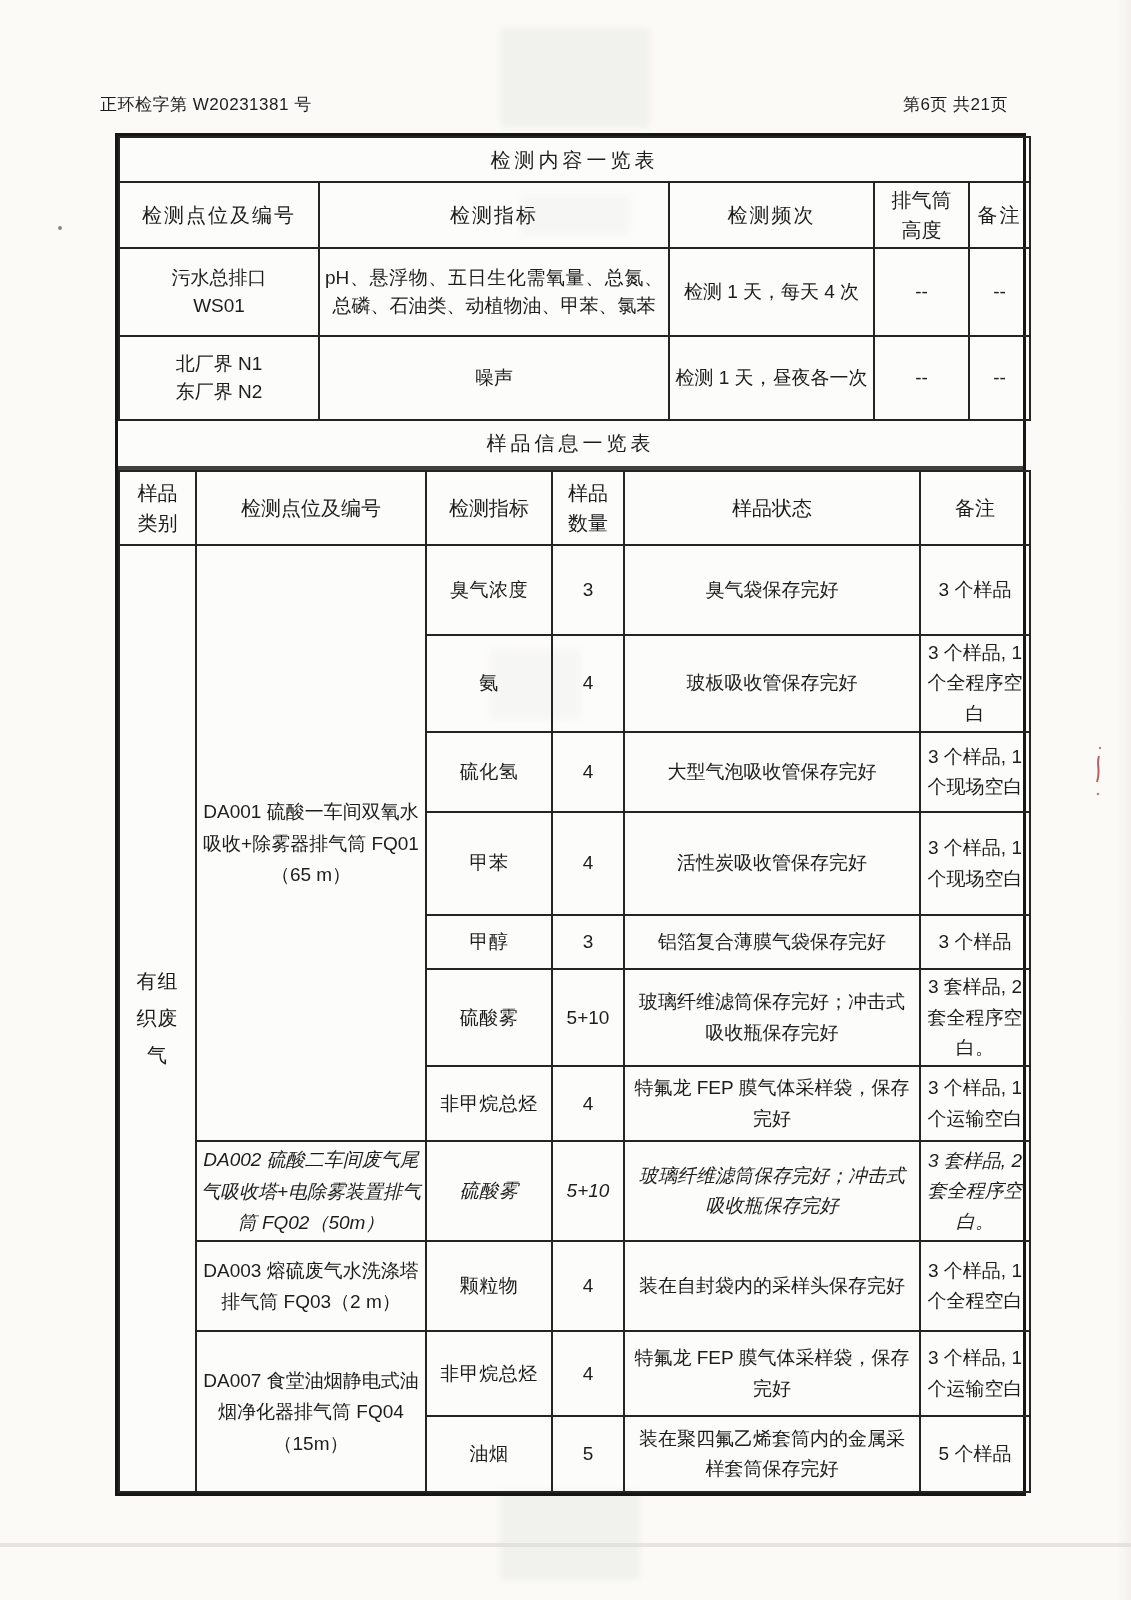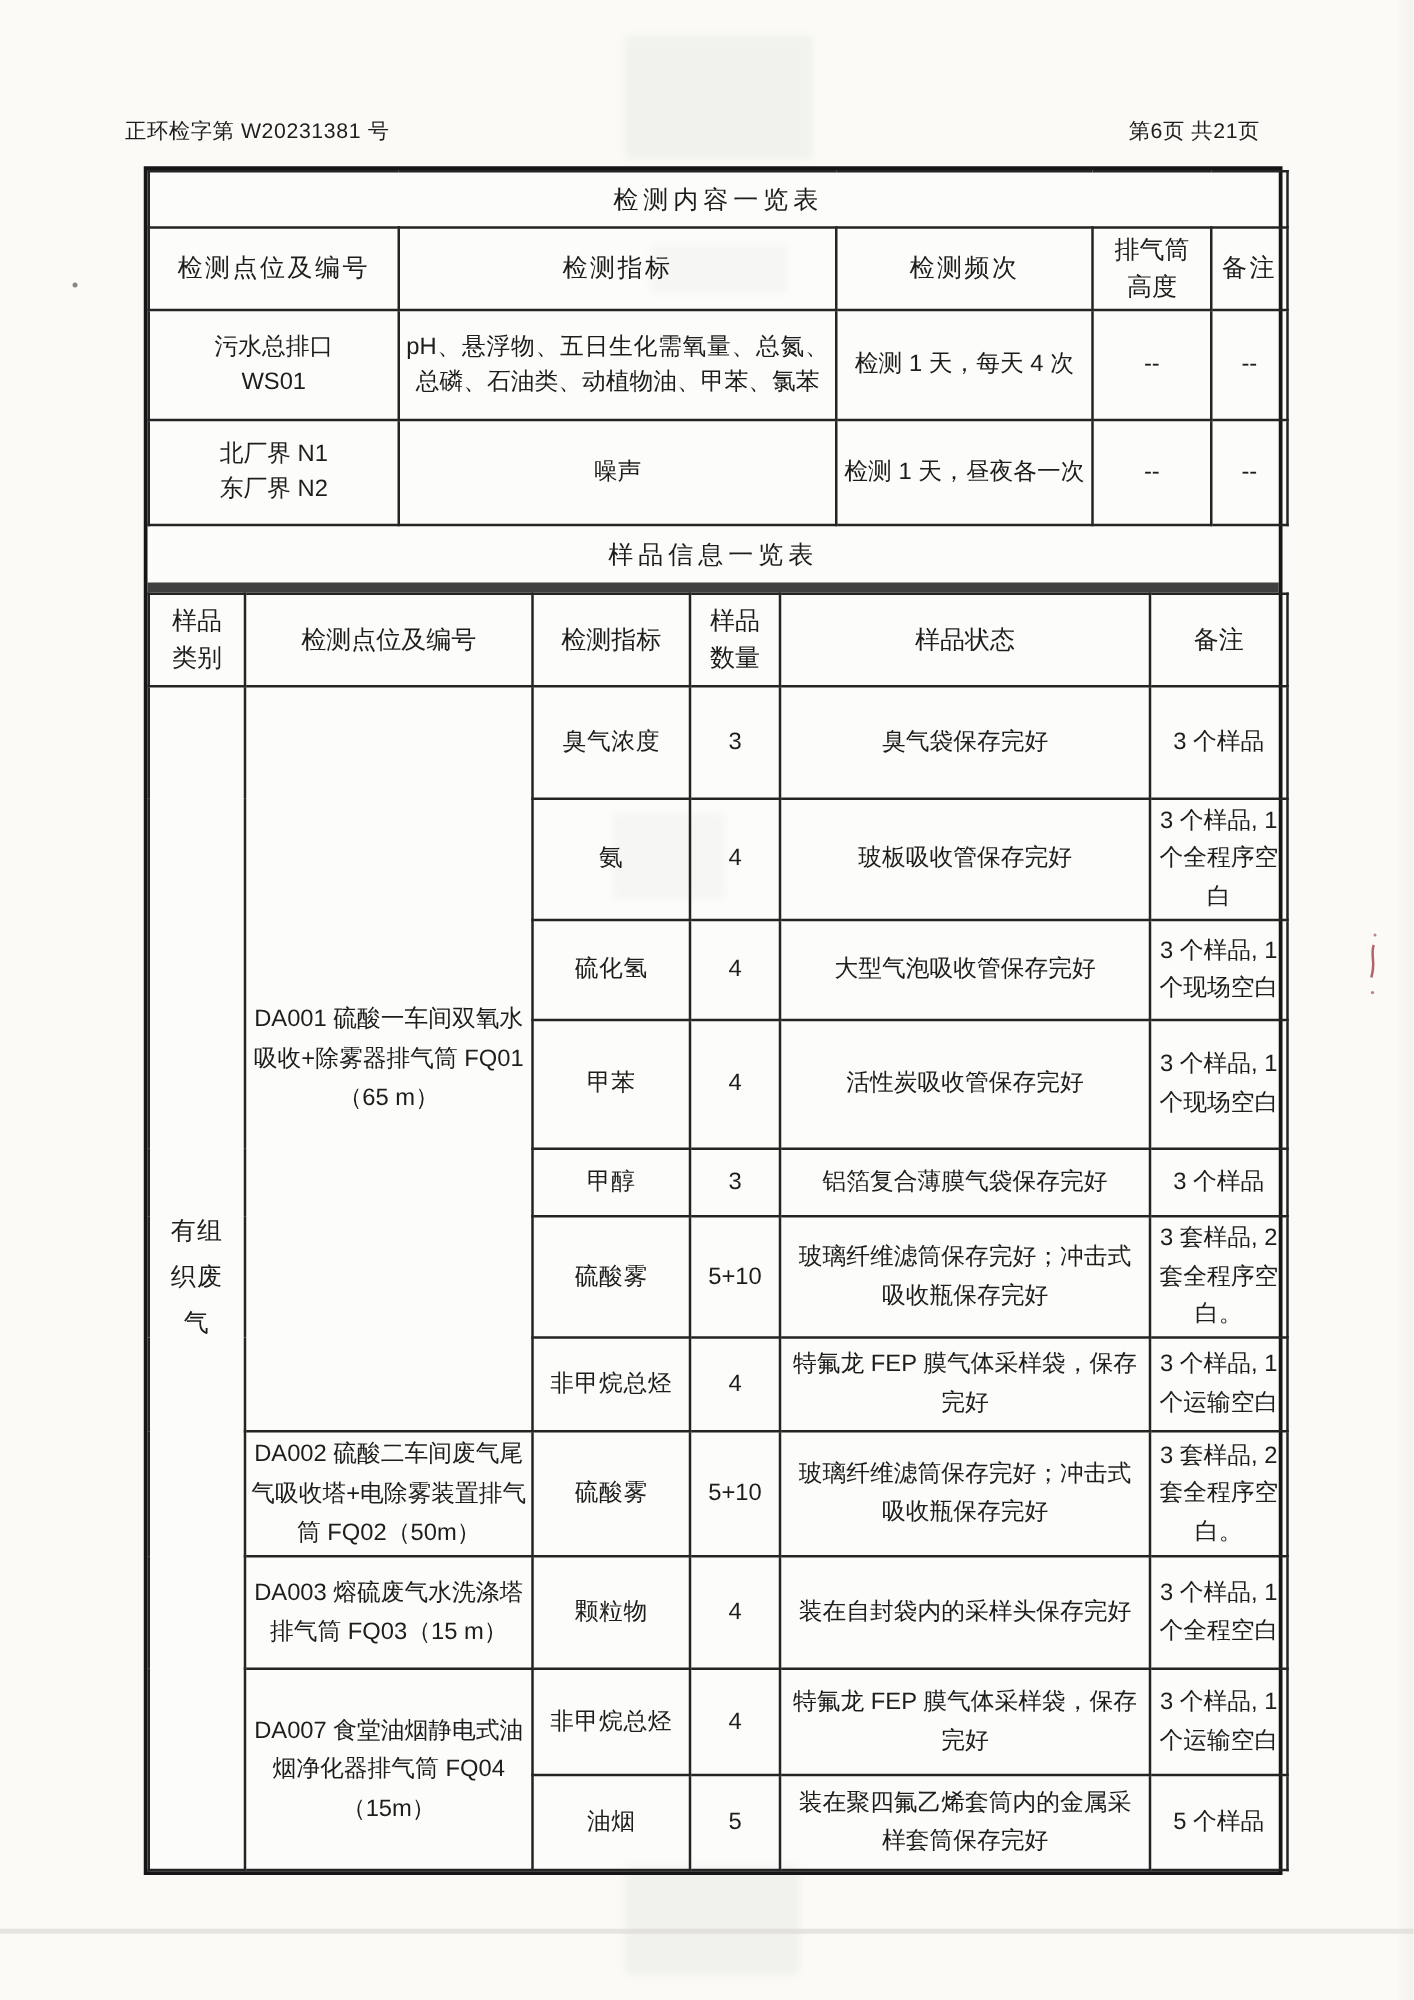--- a/index.html
+++ b/index.html
@@ -27,21 +27,21 @@
     border:3px solid #161616; background:rgba(255,255,255,.4); }
 
   table { border-collapse:collapse; width:100%; table-layout:fixed; }
   td,th { border:2px solid #242424; font-weight:normal; text-align:center;
     vertical-align:middle; font-size:19px; line-height:1.5; padding:2px 5px;
     overflow:hidden; }
   .table-title { font-size:20px; letter-spacing:4px; height:45px; }
   .pre { white-space:pre-line; }
   .head-cell { font-size:20px; letter-spacing:2px; }
   .indicators-cell { text-align:justify; text-align-last:center; font-size:19px; }
-  .section-title { border-bottom:8px solid #404040; text-align:center;
+  .section-title { border-bottom:4px solid #404040; text-align:center;
     font-size:20px; letter-spacing:4px; padding:9px 0; }
   .category-cell { padding:0 13px; line-height:1.85; letter-spacing:1px; font-size:20px; }
   .point-cell { font-size:19px; line-height:1.65; padding:2px 3px; }
   .indicator-cell { letter-spacing:.5px; }
   .count-cell { font-size:19px; }
   .state-cell { line-height:1.6; }
   .remark-cell { line-height:1.6; padding:2px 2px; }
   .t2 thead th { height:74px; font-size:20px; }
 </style>
 </head>
@@ -167,29 +167,29 @@
           <td class="count-cell">5+10</td>
           <td class="state-cell">玻璃纤维滤筒保存完好；冲击式吸收瓶保存完好</td>
           <td class="remark-cell">3 套样品, 2 套全程序空白。</td>
         </tr>
         <tr style="height: 75px;">
           <td class="indicator-cell">非甲烷总烃</td>
           <td class="count-cell">4</td>
           <td class="state-cell">特氟龙 FEP 膜气体采样袋，保存完好</td>
           <td class="remark-cell">3 个样品, 1 个运输空白</td>
         </tr>
-        <tr style="height: 95px;">
+        <tr style="height: 95px; font-style: italic;">
           <td rowspan="1" class="point-cell">DA002 硫酸二车间废气尾气吸收塔+电除雾装置排气筒 FQ02（50m）</td>
           <td class="indicator-cell">硫酸雾</td>
           <td class="count-cell">5+10</td>
           <td class="state-cell">玻璃纤维滤筒保存完好；冲击式吸收瓶保存完好</td>
           <td class="remark-cell">3 套样品, 2 套全程序空白。</td>
         </tr>
         <tr style="height: 90px;">
-          <td rowspan="1" class="point-cell">DA003 熔硫废气水洗涤塔排气筒 FQ03（15 m）</td>
+          <td rowspan="1" class="point-cell">DA003 熔硫废气水洗涤塔排气筒 FQ03（2 m）</td>
           <td class="indicator-cell">颗粒物</td>
           <td class="count-cell">4</td>
           <td class="state-cell">装在自封袋内的采样头保存完好</td>
           <td class="remark-cell">3 个样品, 1 个全程空白</td>
         </tr>
         <tr style="height: 85px;">
           <td rowspan="2" class="point-cell">DA007 食堂油烟静电式油烟净化器排气筒 FQ04（15m）</td>
           <td class="indicator-cell">非甲烷总烃</td>
           <td class="count-cell">4</td>
           <td class="state-cell">特氟龙 FEP 膜气体采样袋，保存完好</td>

